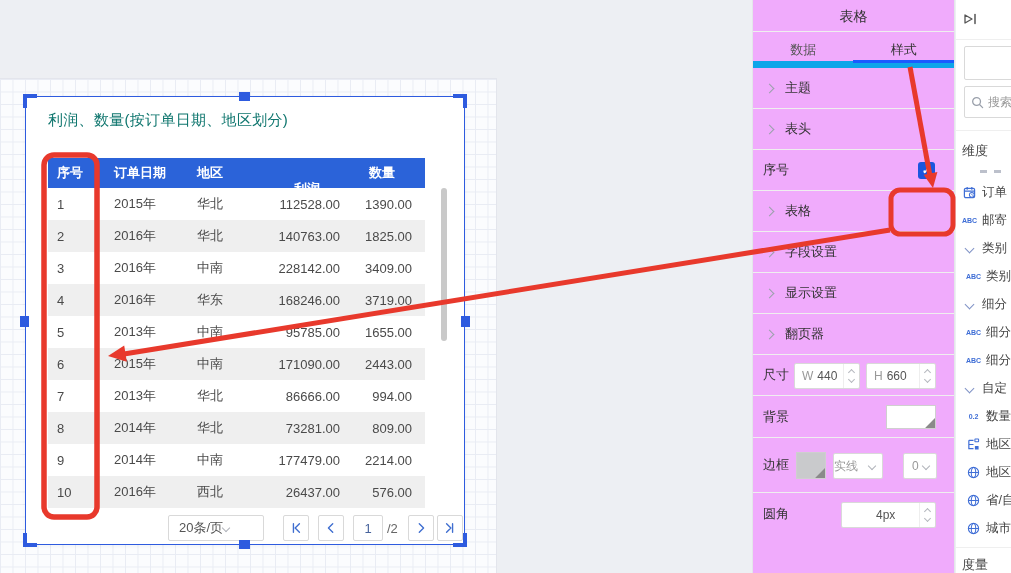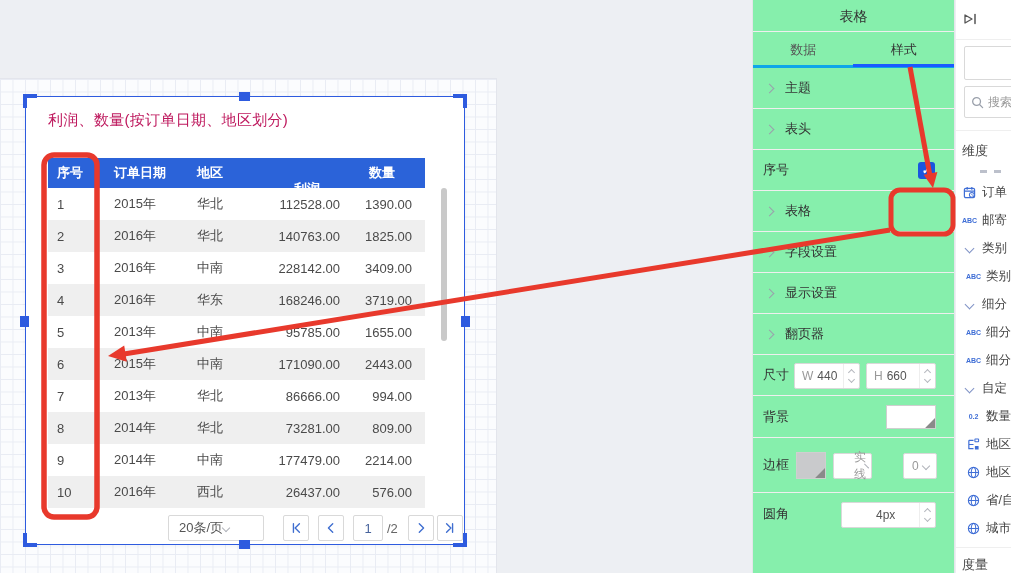--- a/index.html
+++ b/index.html
@@ -10,21 +10,21 @@
   #sheet { position:absolute; left:0; top:78px; width:497px; height:495px;
     background-color:#fbfcfe;
     background-image:linear-gradient(#e9ecf4 1px, transparent 1px),
                      linear-gradient(90deg,#e9ecf4 1px, transparent 1px);
     background-size:12.5px 12.5px;
     border-right:1px solid #e3e5ec; border-top:1px solid #e3e5ec; }
 
   
   #card { position:absolute; left:25px; top:96px; width:440px; height:449px;
     background:#fff; box-shadow:0 1px 4px rgba(40,60,120,0.06); }
-  .widget-title { position:absolute; left:23px; top:15px; font-size:15px; color:#be185d; font-weight:500; letter-spacing:0.3px; }
+  .widget-title { position:absolute; left:23px; top:15px; font-size:15px; color:#0f766e; font-weight:500; letter-spacing:0.3px; }
 
   
   .tbl { position:absolute; left:23px; top:62px; width:377px; font-size:13px; color:#4a4a4a; }
   .tbl-head { display:flex; height:30px; background:#2b63d9; color:#fff; font-weight:bold; align-items:center; }
   .tbl-row  { display:flex; height:32px; align-items:center; background:#fff; }
   .tbl-row.stripe { background:#efefef; }
   .c0{width:47px; padding-left:9px;}
   .c1{width:85px; padding-left:19px;}
   .c2{width:90px; padding-left:17px;}
   .c3{width:75px; text-align:right; padding-right:5px;}
@@ -50,24 +50,24 @@
   .sel-frame .br { position:absolute; width:14px; height:14px; }
   .br-tl{left:-3px; top:-3px; border-left:4px solid #2e5bdf; border-top:4px solid #2e5bdf;}
   .br-tr{right:-3px; top:-3px; border-right:4px solid #2e5bdf; border-top:4px solid #2e5bdf;}
   .br-bl{left:-3px; bottom:-3px; border-left:4px solid #2e5bdf; border-bottom:4px solid #2e5bdf;}
   .br-br{right:-3px; bottom:-3px; border-right:4px solid #2e5bdf; border-bottom:4px solid #2e5bdf;}
   .hd { position:absolute; width:11px; height:9px; background:#2e5bdf; }
   .hd-t{left:calc(50% - 6px); top:-5px;} .hd-b{left:calc(50% - 6px); bottom:-5px;}
   .hd-l{left:-6px; top:calc(50% - 5px); width:9px; height:11px;} .hd-r{right:-6px; top:calc(50% - 5px); width:9px; height:11px;}
 
   
-  #style-panel { position:absolute; left:752px; top:0; width:203px; height:573px; background:#86efac;
+  #style-panel { position:absolute; left:752px; top:0; width:203px; height:573px; background:#f0abfc;
     border-left:1px solid #e4e6ea; border-right:1px solid #e4e6ea; }
   .sp-header { height:32px; line-height:32px; text-align:center; font-size:14px; color:#333; border-bottom:1px solid #efefef; }
-  .sp-tabs { position:relative; height:36px; display:flex; border-bottom:3px solid #0ea5e9; }
+  .sp-tabs { position:relative; height:36px; display:flex; border-bottom:7px solid #0ea5e9; }
   .sp-tab { flex:1; text-align:center; line-height:36px; font-size:13px; color:#555; cursor:pointer; }
   .sp-tab.active { color:#333; }
   .tab-underline { position:absolute; left:100px; bottom:-2px; width:101px; height:3px; background:#1b5bff; }
   .sp-row { position:relative; height:41px; border-bottom:1px solid #efefef; display:flex; align-items:center; }
   .sp-row .chev-r { margin-left:13px; }
   .sp-row .lbl { margin-left:12px; font-size:13px; color:#333; }
   .sp-row .lbl-flat { margin-left:10px; font-size:13px; color:#333; }
   .chev-r { display:inline-block; width:7px; height:7px; border-top:1.6px solid #9aa0ab; border-right:1.6px solid #9aa0ab; transform:rotate(45deg); }
   .chev-d { display:inline-block; width:7px; height:7px; border-top:1.6px solid #8093c6; border-right:1.6px solid #8093c6; transform:rotate(135deg); }
   .checkbox { position:absolute; left:165px; top:12px; width:17px; height:17px; background:#1a56df; border-radius:3px;
@@ -302,21 +302,21 @@
     </div>
 
     <div class="ctl-row" style="height:42px;">
       <span class="ctl-lbl">背景</span>
       <span class="swatch" style="left:133px; top:9px; width:50px; height:24px;"></span>
     </div>
 
     <div class="ctl-row" style="height:55px;">
       <span class="ctl-lbl">边框</span>
       <span class="swatch gray" style="left:43px; top:14px; width:30px; height:27px;"></span>
-      <div class="inp" style="left:80px; top:15px; width:39px; padding-left:20px; color:#999;">
+      <div class="inp" style="left:80px; top:15px; width:50px; padding-left:0; color:#999;">
         <span>实线</span>
         <span class="sel-chev"></span>
       </div>
       <div class="inp" style="left:150px; top:15px; width:34px; padding-left:8px; color:#999;">
         <span>0</span>
         <span class="sel-chev"></span>
       </div>
     </div>
 
     <div class="ctl-row" style="height:41px; border-bottom:none;">

